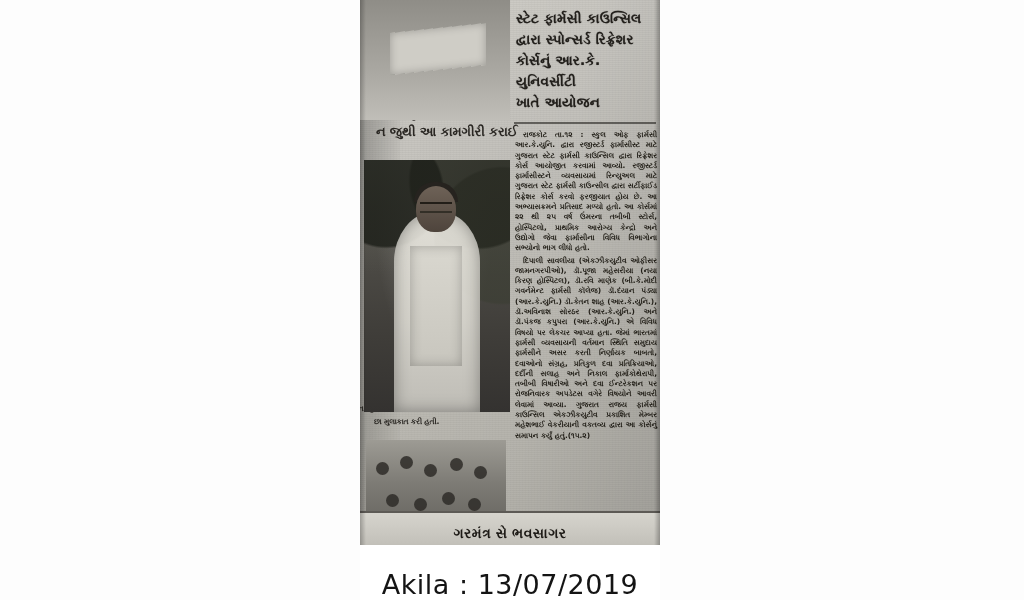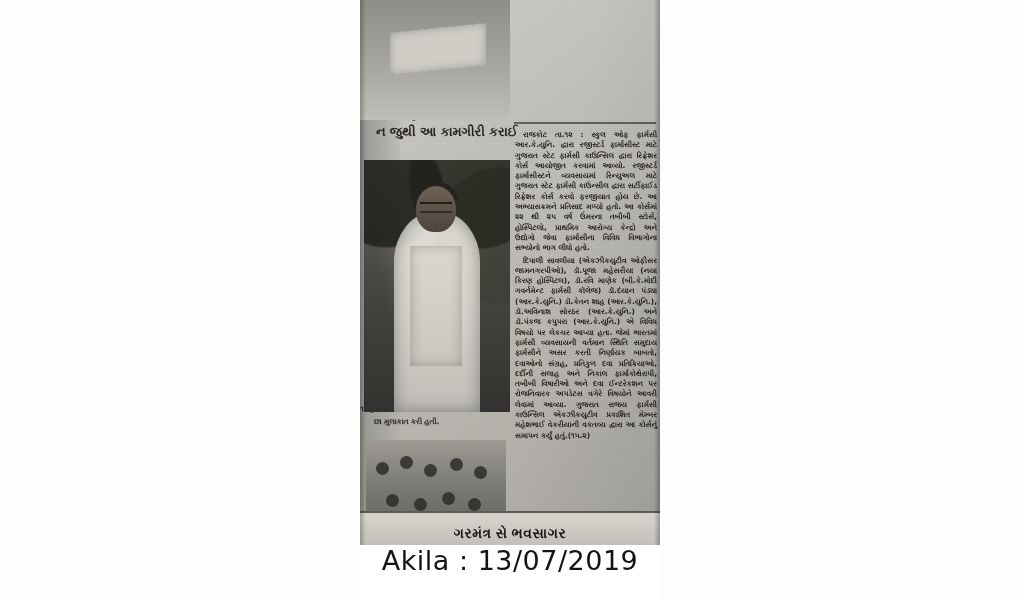--- a/index.html
+++ b/index.html
@@ -217,35 +217,35 @@
     background: linear-gradient(180deg, #d6d4cd, #c2c0b9);
     border-top: 2px solid rgba(25,22,18,0.6);
   }
   .footer-text {
     position: absolute;
     left: 0;
     bottom: 3px;
     width: 300px;
     text-align: center;
     color: #1e1b17;
-    font-family: Liberation Serif, serif;
+    font-family: Liberation Sans, sans-serif;
     font-weight: 700;
     font-size: 14px;
     letter-spacing: 0.5px;
   }
   
   .caption-band {
     position: absolute;
     left: 360px;
     top: 545px;
     width: 300px;
     height: 55px;
     background: #ffffff;
     display: flex;
-    align-items: flex-start;
+    align-items: flex-end;
     justify-content: center;
   }
   .caption-text {
     color: #141414;
     font-family: "DejaVu Sans", sans-serif;
     font-size: 27px;
     letter-spacing: 0.5px;
     white-space: nowrap;
   }
   
@@ -295,20 +295,26 @@
       <div class="h" style="left:58px;  top:24px;"></div>
       <div class="h" style="left:84px;  top:18px;"></div>
       <div class="h" style="left:108px; top:26px;"></div>
       <div class="h" style="left:20px;  top:54px;"></div>
       <div class="h" style="left:48px;  top:58px;"></div>
       <div class="h" style="left:76px;  top:52px;"></div>
       <div class="h" style="left:102px; top:58px;"></div>
     </div>
 
     <div class="article">
+      <div class="headline">
+        <div>સ્ટેટ ફાર્મસી કાઉન્સિલ</div>
+        <div>દ્વારા સ્પોન્સર્ડ રિફ્રેશર</div>
+        <div>કોર્સનું આર.કે. યુનિવર્સીટી</div>
+        <div>ખાતે આયોજન</div>
+      </div>
       <div class="rule" style="top:122px;"></div>
 
       <div class="body-col">
         <p>રાજકોટ તા.૧૨ : સ્કુલ ઓફ ફાર્મસી આર.કે.યુનિ. દ્વારા રજીસ્ટર્ડ ફાર્માસીસ્ટ માટે ગુજરાત સ્ટેટ ફાર્મસી કાઉન્સિલ દ્વારા રિફ્રેશર કોર્સ આયોજીત કરવામાં આવ્યો. રજીસ્ટર્ડ ફાર્માસીસ્ટને વ્યવસાયમાં રિન્યુઅલ માટે ગુજરાત સ્ટેટ ફાર્મસી કાઉન્સીલ દ્વારા સર્ટીફાઈડ રિફ્રેશર કોર્સ કરવો ફરજીયાત હોય છે. આ અભ્યાસક્રમને પ્રતિસાદ મળ્યો હતો. આ કોર્સમાં ૨૨ થી ૨૫ વર્ષ ઉંમરના તબીબી સ્ટોર્સ, હોસ્પિટલો, પ્રાથમિક આરોગ્ય કેન્દ્રો અને ઉદ્યોગો જેવા ફાર્માસીના વિવિધ વિભાગોના સભ્યોનો ભાગ લીધો હતો.</p>
         <p>દિપાલી સાવલીયા (એકઝીકયુટીવ ઓફીસર જામનગરપીઓ), ડૉ.પૂજા મહેસરીયા (નયા કિરણ હોસ્પિટલ), ડૉ.રવિ માણેક (બી.કે.મોદી ગવર્નમેન્ટ ફાર્મસી કૉલેજ) ડૉ.દંયાન પંડ્યા (આર.કે.યુનિ.) ડૉ.કેતન શાહ (આર.કે.યુનિ.), ડૉ.અવિનાશ સોરઠર (આર.કે.યુનિ.) અને ડૉ.પંકજ કપુપરા (આર.કે.યુનિ.) એ વિવિધ વિષયો પર લેકચર આપ્યા હતા. જેમાં ભારતમાં ફાર્મસી વ્યવસાયની વર્તમાન સ્થિતિ સમુદાય ફાર્મસીને અસર કરતી નિર્ણાયક બાબતો, દવાઓનો સંગ્રહ, પ્રતિકુળ દવા પ્રતિક્રિયાઓ, દર્દીની સલાહ અને નિકાલ ફાર્માકોથેરાપી, તબીબી વિષારીઓ અને દવા ઈન્ટરેકશન પર રોજનિવારક અપડેટસ વગેરે વિષયોને આવરી લેવામાં આવ્યા. ગુજરાત રાજય ફાર્મસી કાઉન્સિલ એકઝીકયુટીવ પ્રકાશિત મેમ્બર મહેશભાઈ વેકરીયાની વકતવ્ય દ્વારા આ કોર્સનું સમાપન કર્યું હતું.(૧૫.૨)</p>
       </div>
     </div>
 
     <div class="footer-band"></div>
     <div class="footer-text">ગરમંત્ર સે ભવસાગર</div>

